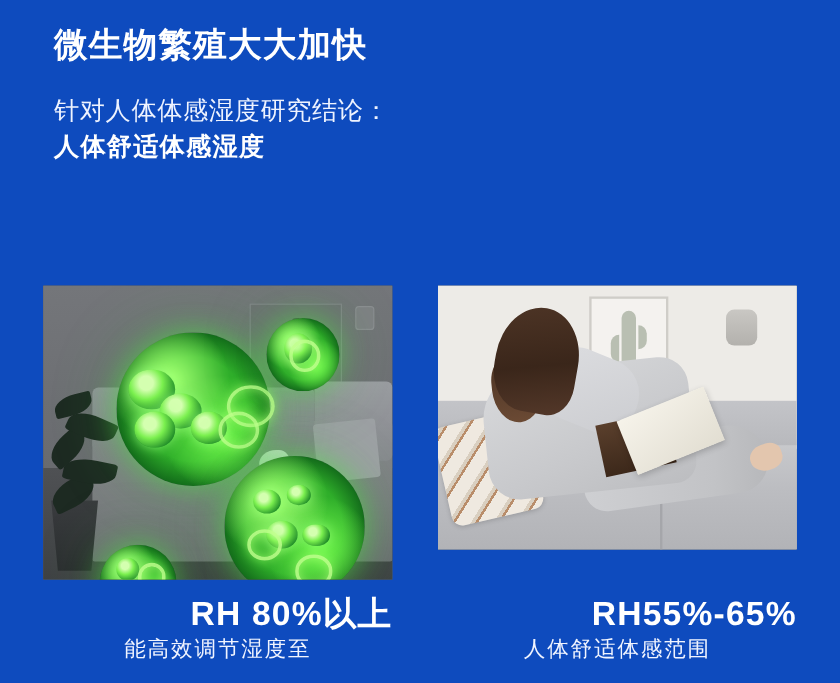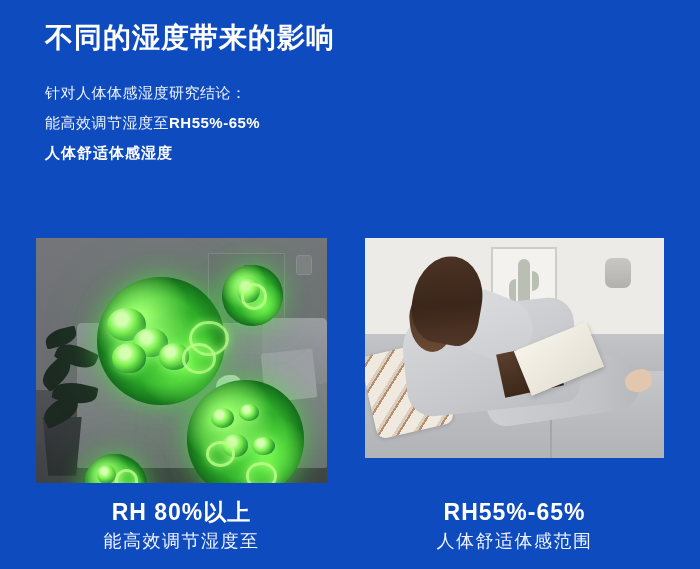--- a/index.html
+++ b/index.html
@@ -19,21 +19,21 @@
     color:#ffffff;
     font-size:28px;
     font-weight:700;
     letter-spacing:1px;
     line-height:1.35;
     white-space:nowrap;
   }
   .bodyblock{
     position:absolute;left:45px;top:78px;
     color:#eef3ff;
-    font-size:15px;
+    font-size:21px;
     line-height:30px;
     letter-spacing:0.5px;
     white-space:nowrap;
   }
   .bodyblock .ln{display:block;font-weight:400;}
   .bodyblock .ln.strong{font-weight:700;color:#ffffff;letter-spacing:1px;}
   .bodyblock .ln .hl{font-weight:700;color:#ffffff;letter-spacing:0.5px;}
 
   
   .photo{
@@ -225,37 +225,36 @@
     position:absolute;right:4%;top:60%;width:9%;height:10%;
     background:#e3c6ae;border-radius:46% 40% 44% 50%;
     transform:rotate(-18deg);
   }
 
   
   .cap{position:absolute;text-align:center;color:#ffffff;}
   .cap-left{left:36px;top:497px;width:291px;}
   .cap-right{left:365px;top:497px;width:299px;}
   .cap .cap-title{
-    display:block;font-size:23px;font-weight:700;letter-spacing:1px;line-height:30px;
+    display:block;font-size:28px;font-weight:700;letter-spacing:1px;line-height:30px;text-align:right;
   }
   .cap .cap-sub{
     display:block;font-size:18px;font-weight:400;letter-spacing:1.5px;line-height:28px;
     color:#f0f4ff;
   }
 </style>
 </head>
 <body>
 
 <div class="stage">
 
-  <div class="headline">不同的湿度带来的影响</div>
+  <div class="headline">微生物繁殖大大加快</div>
 
   <div class="bodyblock">
     <span class="ln">针对人体体感湿度研究结论：</span>
-    <span class="ln"><span>能高效调节湿度至</span><span class="hl">RH55%-65%</span></span>
     <span class="ln strong">人体舒适体感湿度</span>
   </div>
 
   <div class="photo photo-left">
     <div class="scene lroom">
       <div class="lwall"></div>
       <div class="lfloor"></div>
       <div class="lframe"></div>
       <div class="lthermo"></div>
       <div class="lsofa"></div>

